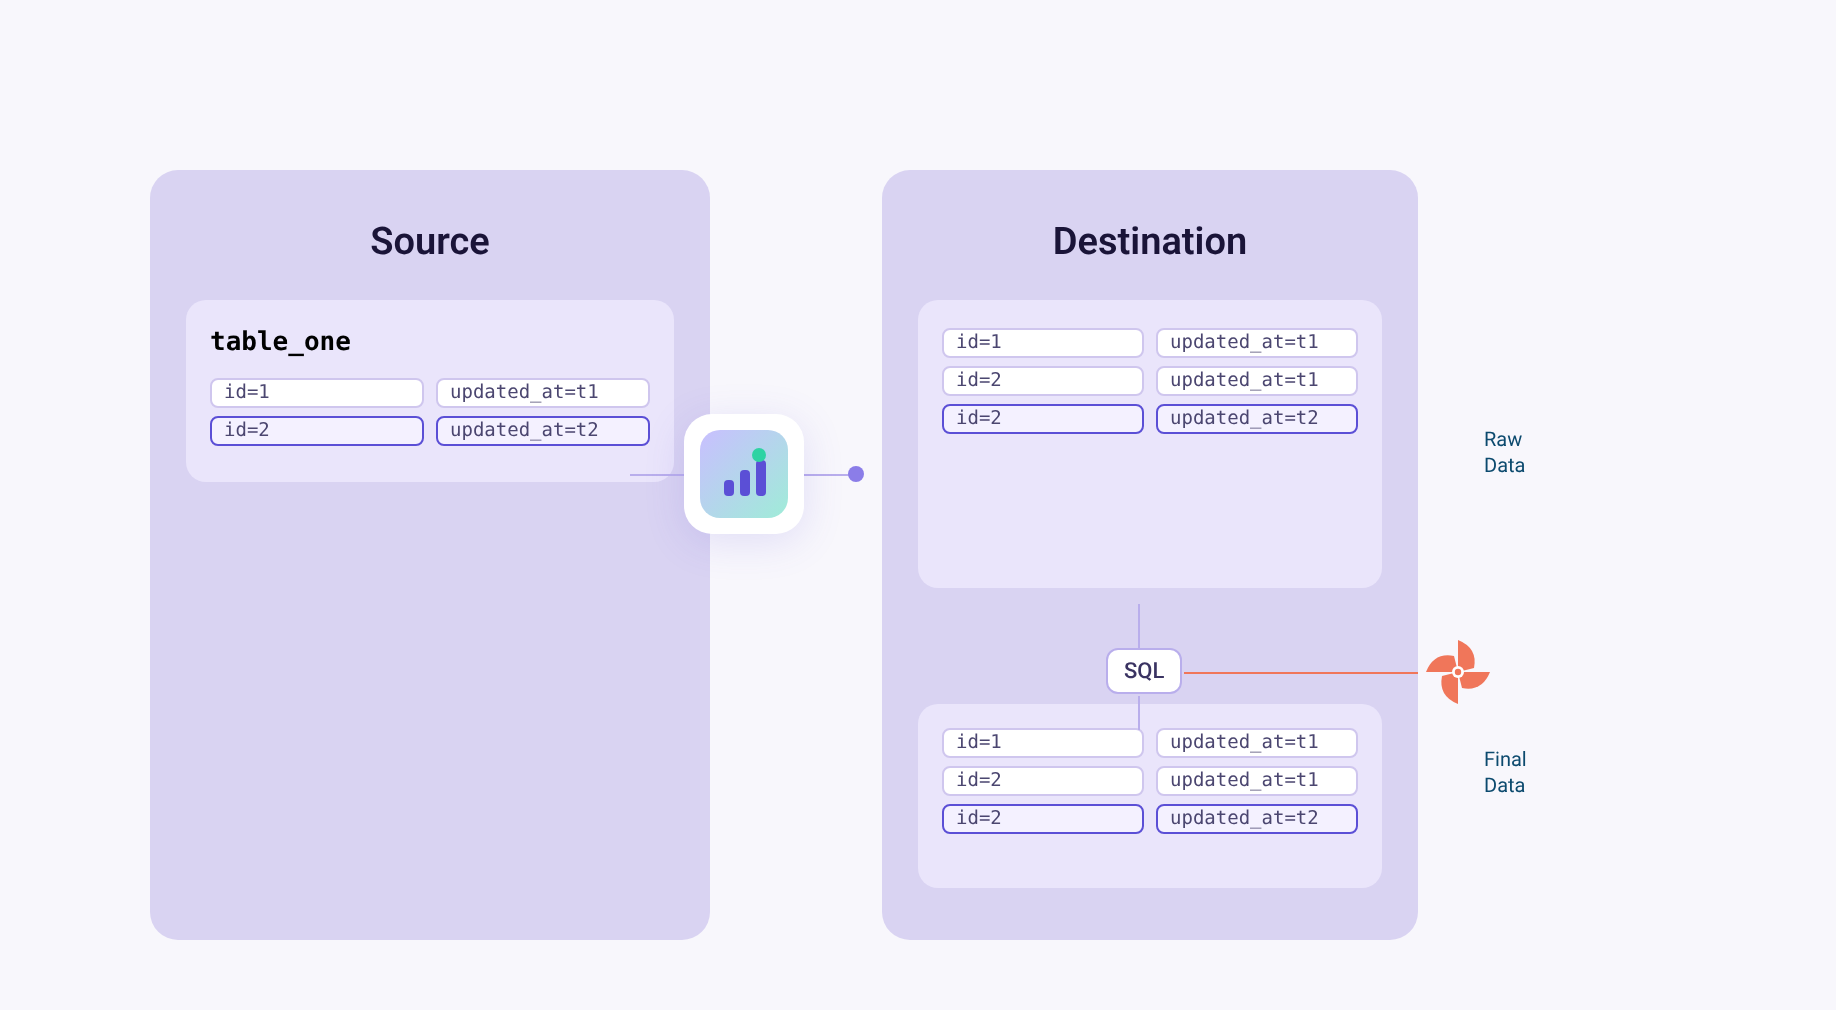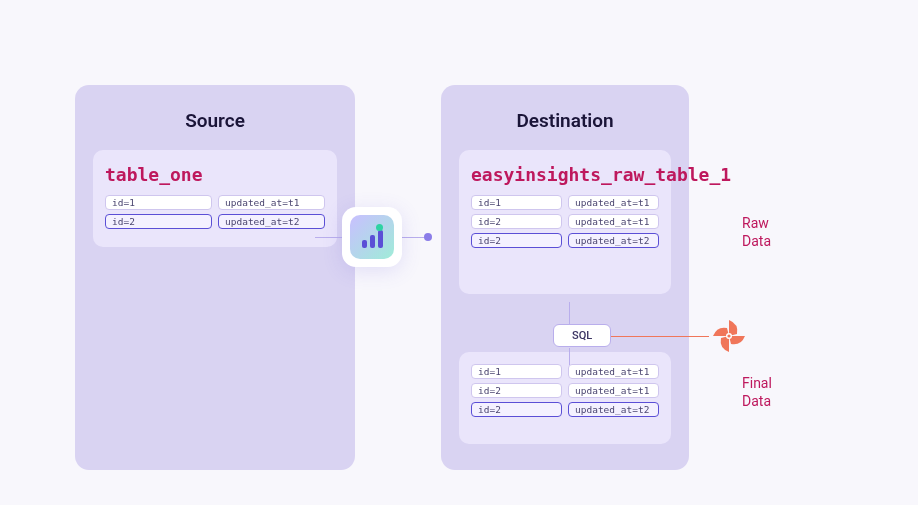--- a/index.html
+++ b/index.html
@@ -1,44 +1,44 @@
 <!DOCTYPE html>
 <html><head>
 <meta charset="utf-8">
 <style>
 *{margin:0;padding:0;box-sizing:border-box}
 body{width:918px;height:505px;background:#f8f7fc;font-family:-apple-system,BlinkMacSystemFont,"Segoe UI",Roboto,sans-serif;position:relative;overflow:hidden}
 .panel{position:absolute;background:#d9d3f2;border-radius:14px;padding:24px 18px}
 .panel-source{left:75px;top:85px;width:280px;height:385px}
-.panel-dest{left:441px;top:85px;width:248px;height:385px}
+.panel-dest{left:441px;top:85px;width:268px;height:385px}
 .panel-title{text-align:center;font-size:19px;font-weight:600;color:#1a1438;margin-bottom:18px}
 .tbl-card{background:#eae5fb;border-radius:10px;padding:14px 12px}
 .tbl-card-dest{height:144px}
-.tbl-name{font-size:18px;font-weight:600;color:#be185d;margin-bottom:10px;font-family:ui-monospace,Menlo,monospace}
+.tbl-name{font-size:13px;font-weight:600;color:#000000;margin-bottom:10px;font-family:ui-monospace,Menlo,monospace}
 .row{display:flex;gap:6px;margin-bottom:4px}
 .cell{flex:1;background:#fff;border:1px solid #cfc6ee;border-radius:4px;padding:1px 6px;font-size:9.5px;color:#4b4670;font-family:ui-monospace,Menlo,monospace;white-space:nowrap}
 .cell.hl{border-color:#5b4fd6;background:#f4f1ff}
 .final-card{margin-top:58px;background:#eae5fb;border-radius:10px;padding:12px;height:92px}
 .connector-h{position:absolute;height:1px;background:#b9aeec}
 .cn1{left:315px;top:237px;width:27px}
 .cn2{left:402px;top:237px;width:26px}
 .dot{position:absolute;width:8px;height:8px;border-radius:50%;background:#8b7de8;left:424px;top:233px}
 .cn3{left:569px;top:302px;width:1px;height:22px;background:#b9aeec;position:absolute}
 .cn4{left:569px;top:348px;width:1px;height:17px;background:#b9aeec;position:absolute}
 .cn5{left:592px;top:336px;width:117px;height:1px;background:#f0765a;position:absolute}
-.sql-badge{position:absolute;left:553px;top:324px;background:#fff;border:1px solid #b9aeec;border-radius:6px;padding:4px 18px;font-size:11px;color:#3a3362;font-weight:500}
+.sql-badge{position:absolute;left:553px;top:324px;background:#fff;border:1px solid #b9aeec;border-radius:6px;padding:4px 8px;font-size:11px;color:#3a3362;font-weight:500}
 .center-icon{position:absolute;left:342px;top:207px;width:60px;height:60px;background:#fff;border-radius:14px;box-shadow:0 4px 20px rgba(91,79,214,.15);display:flex;align-items:center;justify-content:center}
 .center-icon-inner{width:44px;height:44px;border-radius:10px;background:linear-gradient(135deg,#c9bfff 0%,#9fecd8 100%);display:flex;align-items:flex-end;justify-content:center;gap:3px;padding-bottom:11px;position:relative}
 .bar{width:5px;border-radius:2px;background:#5b4fd6}
 .bar1{height:8px}
 .bar2{height:13px}
 .bar3{height:18px}
 .center-icon-inner .bdot{position:absolute;width:7px;height:7px;border-radius:50%;background:#2ed3a3;top:9px;right:11px}
 .pinwheel{position:absolute;left:711px;top:318px;width:36px;height:36px}
-.side-label{position:absolute;left:742px;font-size:14px;color:#be185d;line-height:1.3;text-align:left}
+.side-label{position:absolute;left:742px;font-size:10px;color:#0c4a6e;line-height:1.3;text-align:left}
 .lbl-raw{top:214px}
 .lbl-final{top:374px}
 </style>
 </head>
 <body>
 
 <div class="panel panel-source">
   <div class="panel-title">Source</div>
   <div class="tbl-card">
     <div class="tbl-name">table_one</div>
@@ -49,21 +49,20 @@
     <div class="row">
       <div class="cell hl">id=2</div>
       <div class="cell hl">updated_at=t2</div>
     </div>
   </div>
 </div>
 
 <div class="panel panel-dest">
   <div class="panel-title">Destination</div>
   <div class="tbl-card tbl-card-dest">
-    <div class="tbl-name">easyinsights_raw_table_1</div>
     <div class="row">
       <div class="cell">id=1</div>
       <div class="cell">updated_at=t1</div>
     </div>
     <div class="row">
       <div class="cell">id=2</div>
       <div class="cell">updated_at=t1</div>
     </div>
     <div class="row">
       <div class="cell hl">id=2</div>

